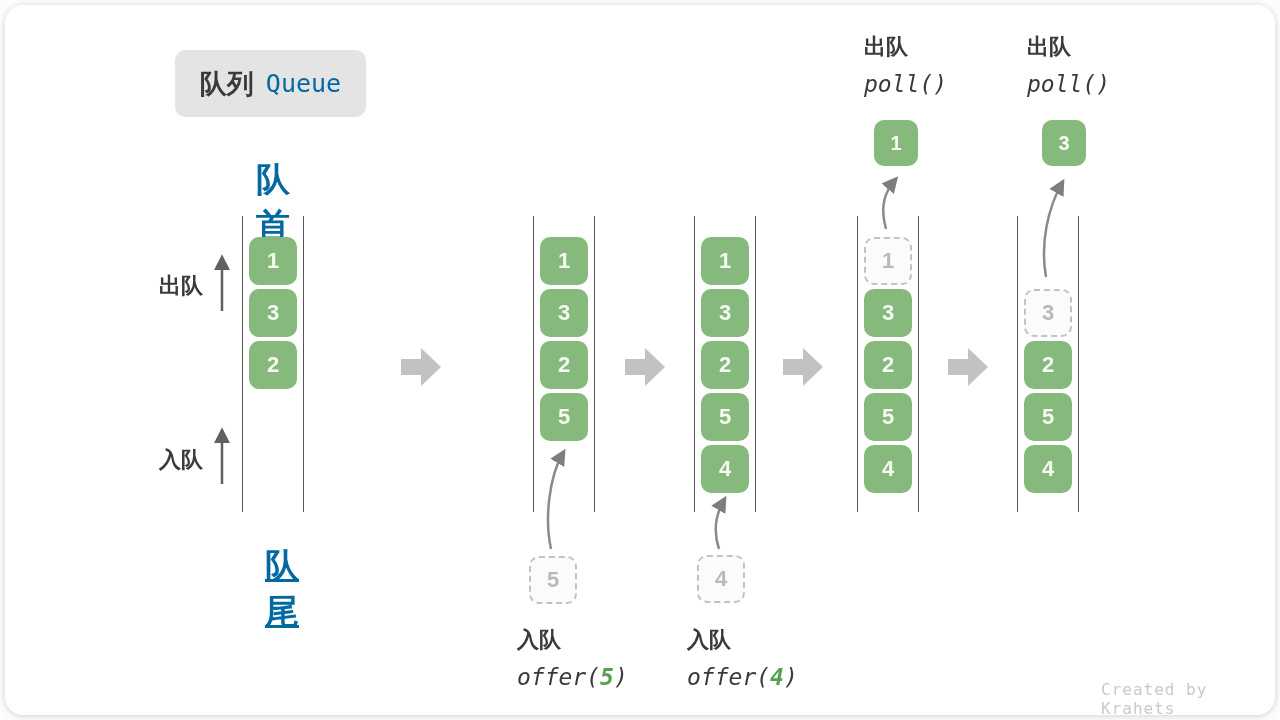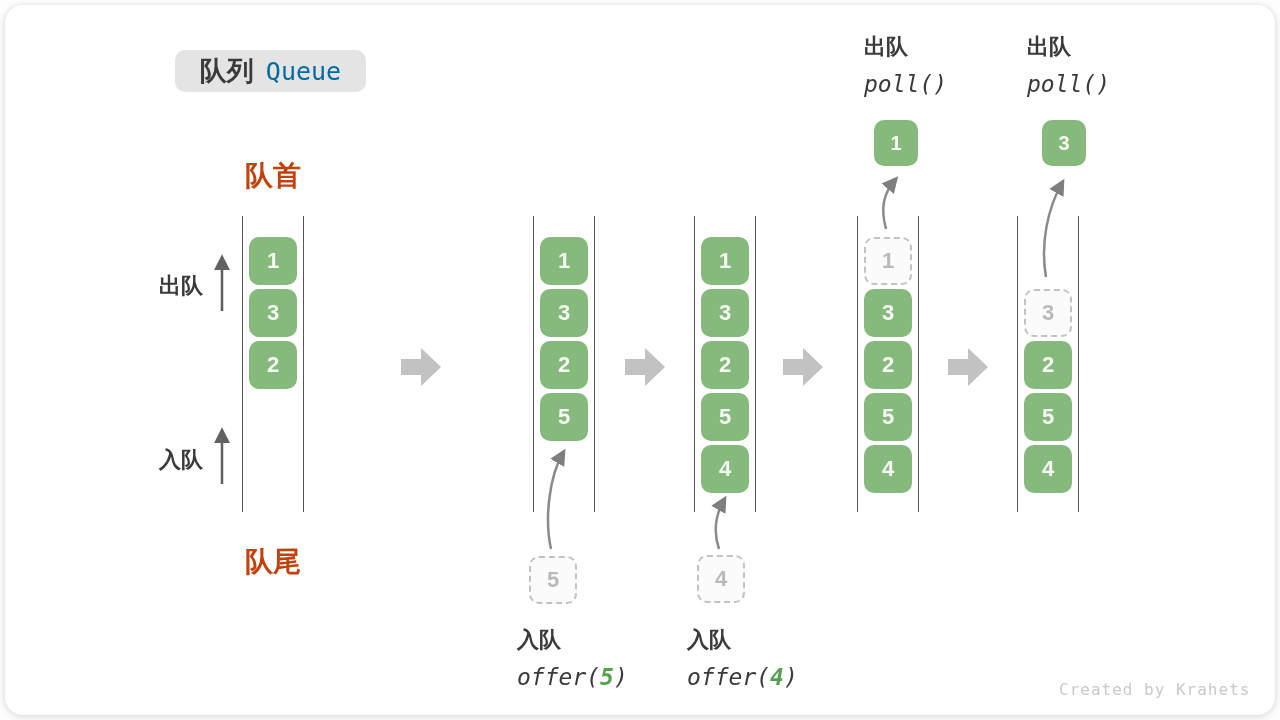--- a/index.html
+++ b/index.html
@@ -1,56 +1,56 @@
 <!DOCTYPE html>
 <html><head>
 <meta charset="utf-8">
 <style>
   html,body{margin:0;padding:0;width:1280px;height:720px;background:#fdfdfd;
     font-family:"Liberation Sans",sans-serif;overflow:hidden;}
   .card{position:absolute;left:5px;top:5px;width:1270px;height:710px;background:#ffffff;
     border-radius:18px;box-shadow:0 1px 7px rgba(0,0,0,0.18);}
   .abs{position:absolute;}
   
-  .badge{left:170px;top:45px;width:191px;height:42px;background:#e4e4e4;border-radius:10px;
+  .badge{left:170px;top:45px;width:191px;height:67px;background:#e4e4e4;border-radius:10px;
     display:flex;align-items:center;justify-content:center;gap:12px;}
   .badge .zh{font-size:27px;font-weight:700;color:#3a3a3a;}
   .badge .en{font-family:"DejaVu Sans Mono",monospace;font-size:25px;color:#0369a1;}
   
   .queue-col{top:211px;height:296px;width:62px;box-sizing:border-box;
     border-left:1.5px solid #565656;border-right:1.5px solid #565656;}
   
   .qbox{width:48px;height:48px;border-radius:10px;box-sizing:border-box;
     display:flex;align-items:center;justify-content:center;
     font-size:22px;font-weight:700;}
   .green{background:#86ba7d;color:#f7f9f3;}
   .ghost{border:2px dashed #c2c2c2;background:#fbfbfb;color:#b9b9b9;}
   .popped{width:44px;height:46px;border-radius:10px;background:#86ba7d;color:#f7f9f3;
     display:flex;align-items:center;justify-content:center;font-size:20px;font-weight:700;}
   
-  .zh-label{font-size:28px;font-weight:700;color:#c2410c;text-align:center;}
+  .zh-label{font-size:34px;font-weight:700;color:#0369a1;text-align:center;}
   .side-label{font-size:22px;font-weight:700;color:#3a3a3a;text-align:right;}
   .op .op-zh{font-size:22px;font-weight:700;color:#3a3a3a;margin-bottom:9px;}
   .op .op-code{font-family:"DejaVu Sans Mono",monospace;font-size:23px;color:#3a3a3a;font-style:italic;}
   .op .arg{color:#55a14e;font-weight:700;}
   .watermark{font-family:"DejaVu Sans Mono",monospace;font-size:16px;color:#c9c9c9;letter-spacing:1px;}
   svg.overlay{position:absolute;left:0;top:0;width:1280px;height:720px;pointer-events:none;}
 </style>
 </head>
 <body>
 
 <div class="card">
 
   <div class="abs badge">
     <span class="zh">队列</span>
     <span class="en">Queue</span>
   </div>
 
   <div class="abs zh-label" style="left:237px;top:152px;width:62px;">队首</div>
-  <div class="abs zh-label" style="left:237px;top:538px;width:62px;">队尾</div>
+  <div class="abs zh-label" style="left:246px;top:538px;width:62px;text-decoration:underline;">队尾</div>
 
   <div class="abs side-label" style="left:128px;top:266px;width:70px;">出队</div>
   <div class="abs side-label" style="left:128px;top:440px;width:70px;">入队</div>
 
   <div class="abs queue-col" style="left:237px;"></div>
   <div class="abs qbox green" style="left:244px;top:232px;">1</div>
   <div class="abs qbox green" style="left:244px;top:284px;">3</div>
   <div class="abs qbox green" style="left:244px;top:336px;">2</div>
 
   <div class="abs queue-col" style="left:528px;"></div>
@@ -94,21 +94,21 @@
 
   <div class="abs op" style="left:859px;top:27px;">
     <div class="op-zh">出队</div>
     <div class="op-code">poll()</div>
   </div>
   <div class="abs op" style="left:1022px;top:27px;">
     <div class="op-zh">出队</div>
     <div class="op-code">poll()</div>
   </div>
 
-  <div class="abs watermark" style="left:1054px;top:675px;">Created by Krahets</div>
+  <div class="abs watermark" style="left:1096px;top:675px;">Created by Krahets</div>
 
   <svg class="overlay">
     <defs>
       <marker id="ah-dark" viewBox="0 0 10 10" refX="7" refY="5" markerWidth="6.5" markerHeight="6.5" orient="auto">
         <path d="M0 0 L10 5 L0 10 Z" fill="#616161"></path>
       </marker>
       <marker id="ah-gray" viewBox="0 0 10 10" refX="7" refY="5" markerWidth="6.5" markerHeight="6.5" orient="auto">
         <path d="M0 0 L10 5 L0 10 Z" fill="#7e7e7e"></path>
       </marker>
     </defs>

